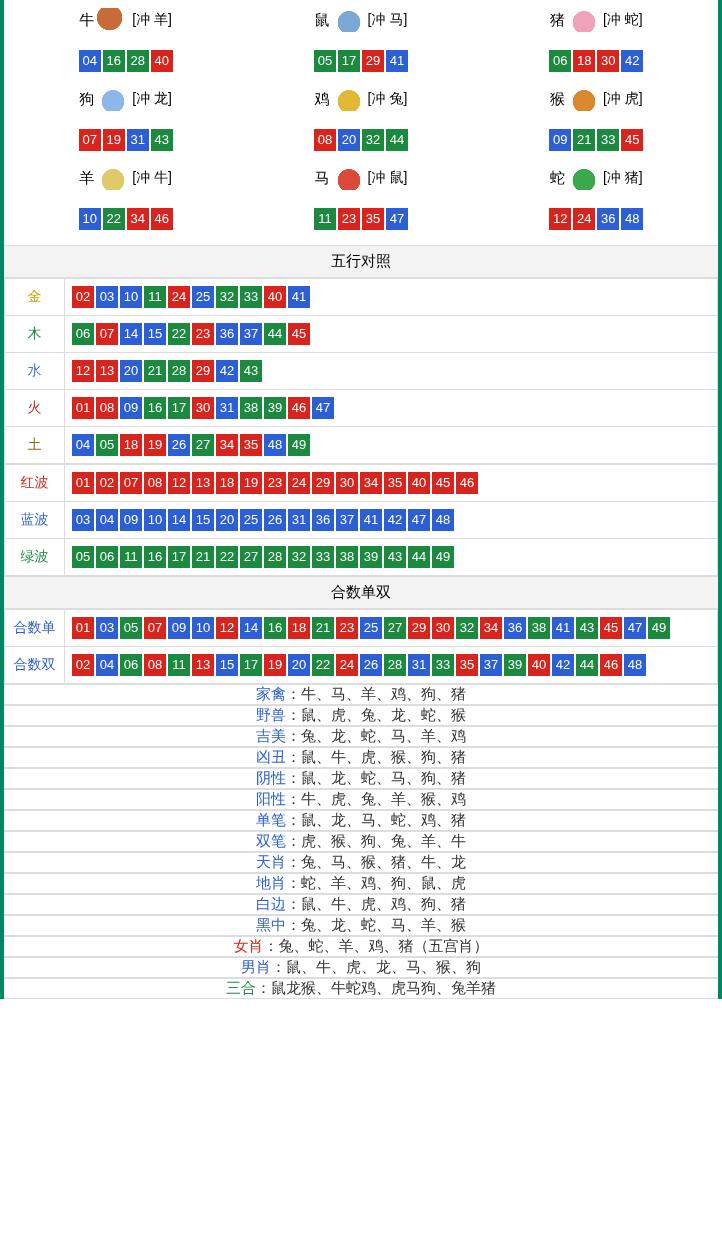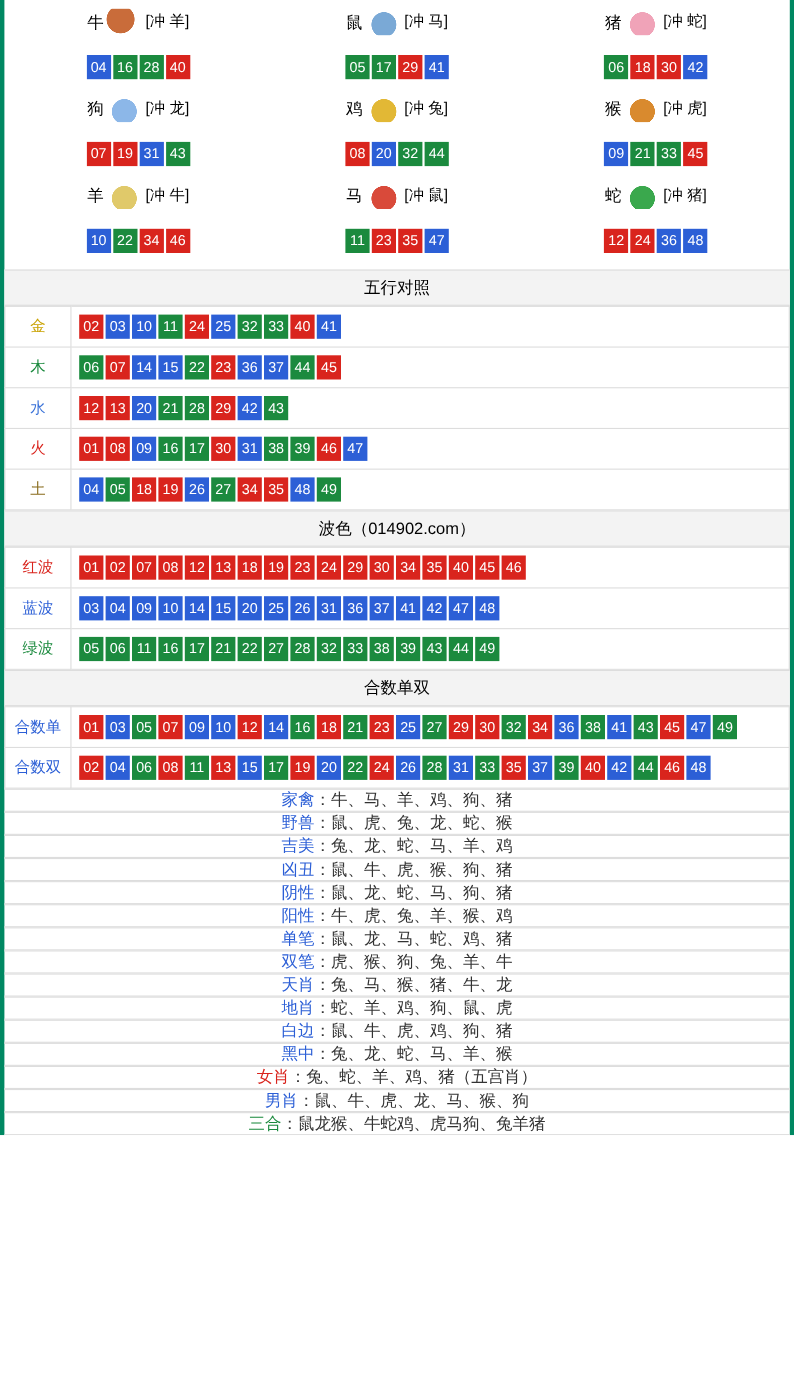--- a/index.html
+++ b/index.html
@@ -152,21 +152,20 @@
      </tr>
       </tbody>
       <tbody>
         <tr>
        <td class="row-label earth">土</td>
        <td class="num-cell"><span class="num b">04</span><span class="num g">05</span><span class="num r">18</span><span class="num r">19</span><span class="num b">26</span><span class="num g">27</span><span class="num r">34</span><span class="num r">35</span><span class="num b">48</span><span class="num g">49</span></td>
      </tr>
       </tbody>
     </table>
 
-  <div class="section-header">波色（014902.com）</div>
   <table id="bose-table">
       <tbody>
         <tr>
        <td class="row-label red">红波</td>
        <td class="num-cell"><span class="num r">01</span><span class="num r">02</span><span class="num r">07</span><span class="num r">08</span><span class="num r">12</span><span class="num r">13</span><span class="num r">18</span><span class="num r">19</span><span class="num r">23</span><span class="num r">24</span><span class="num r">29</span><span class="num r">30</span><span class="num r">34</span><span class="num r">35</span><span class="num r">40</span><span class="num r">45</span><span class="num r">46</span></td>
      </tr>
       </tbody>
       <tbody>
         <tr>
        <td class="row-label blue">蓝波</td>

